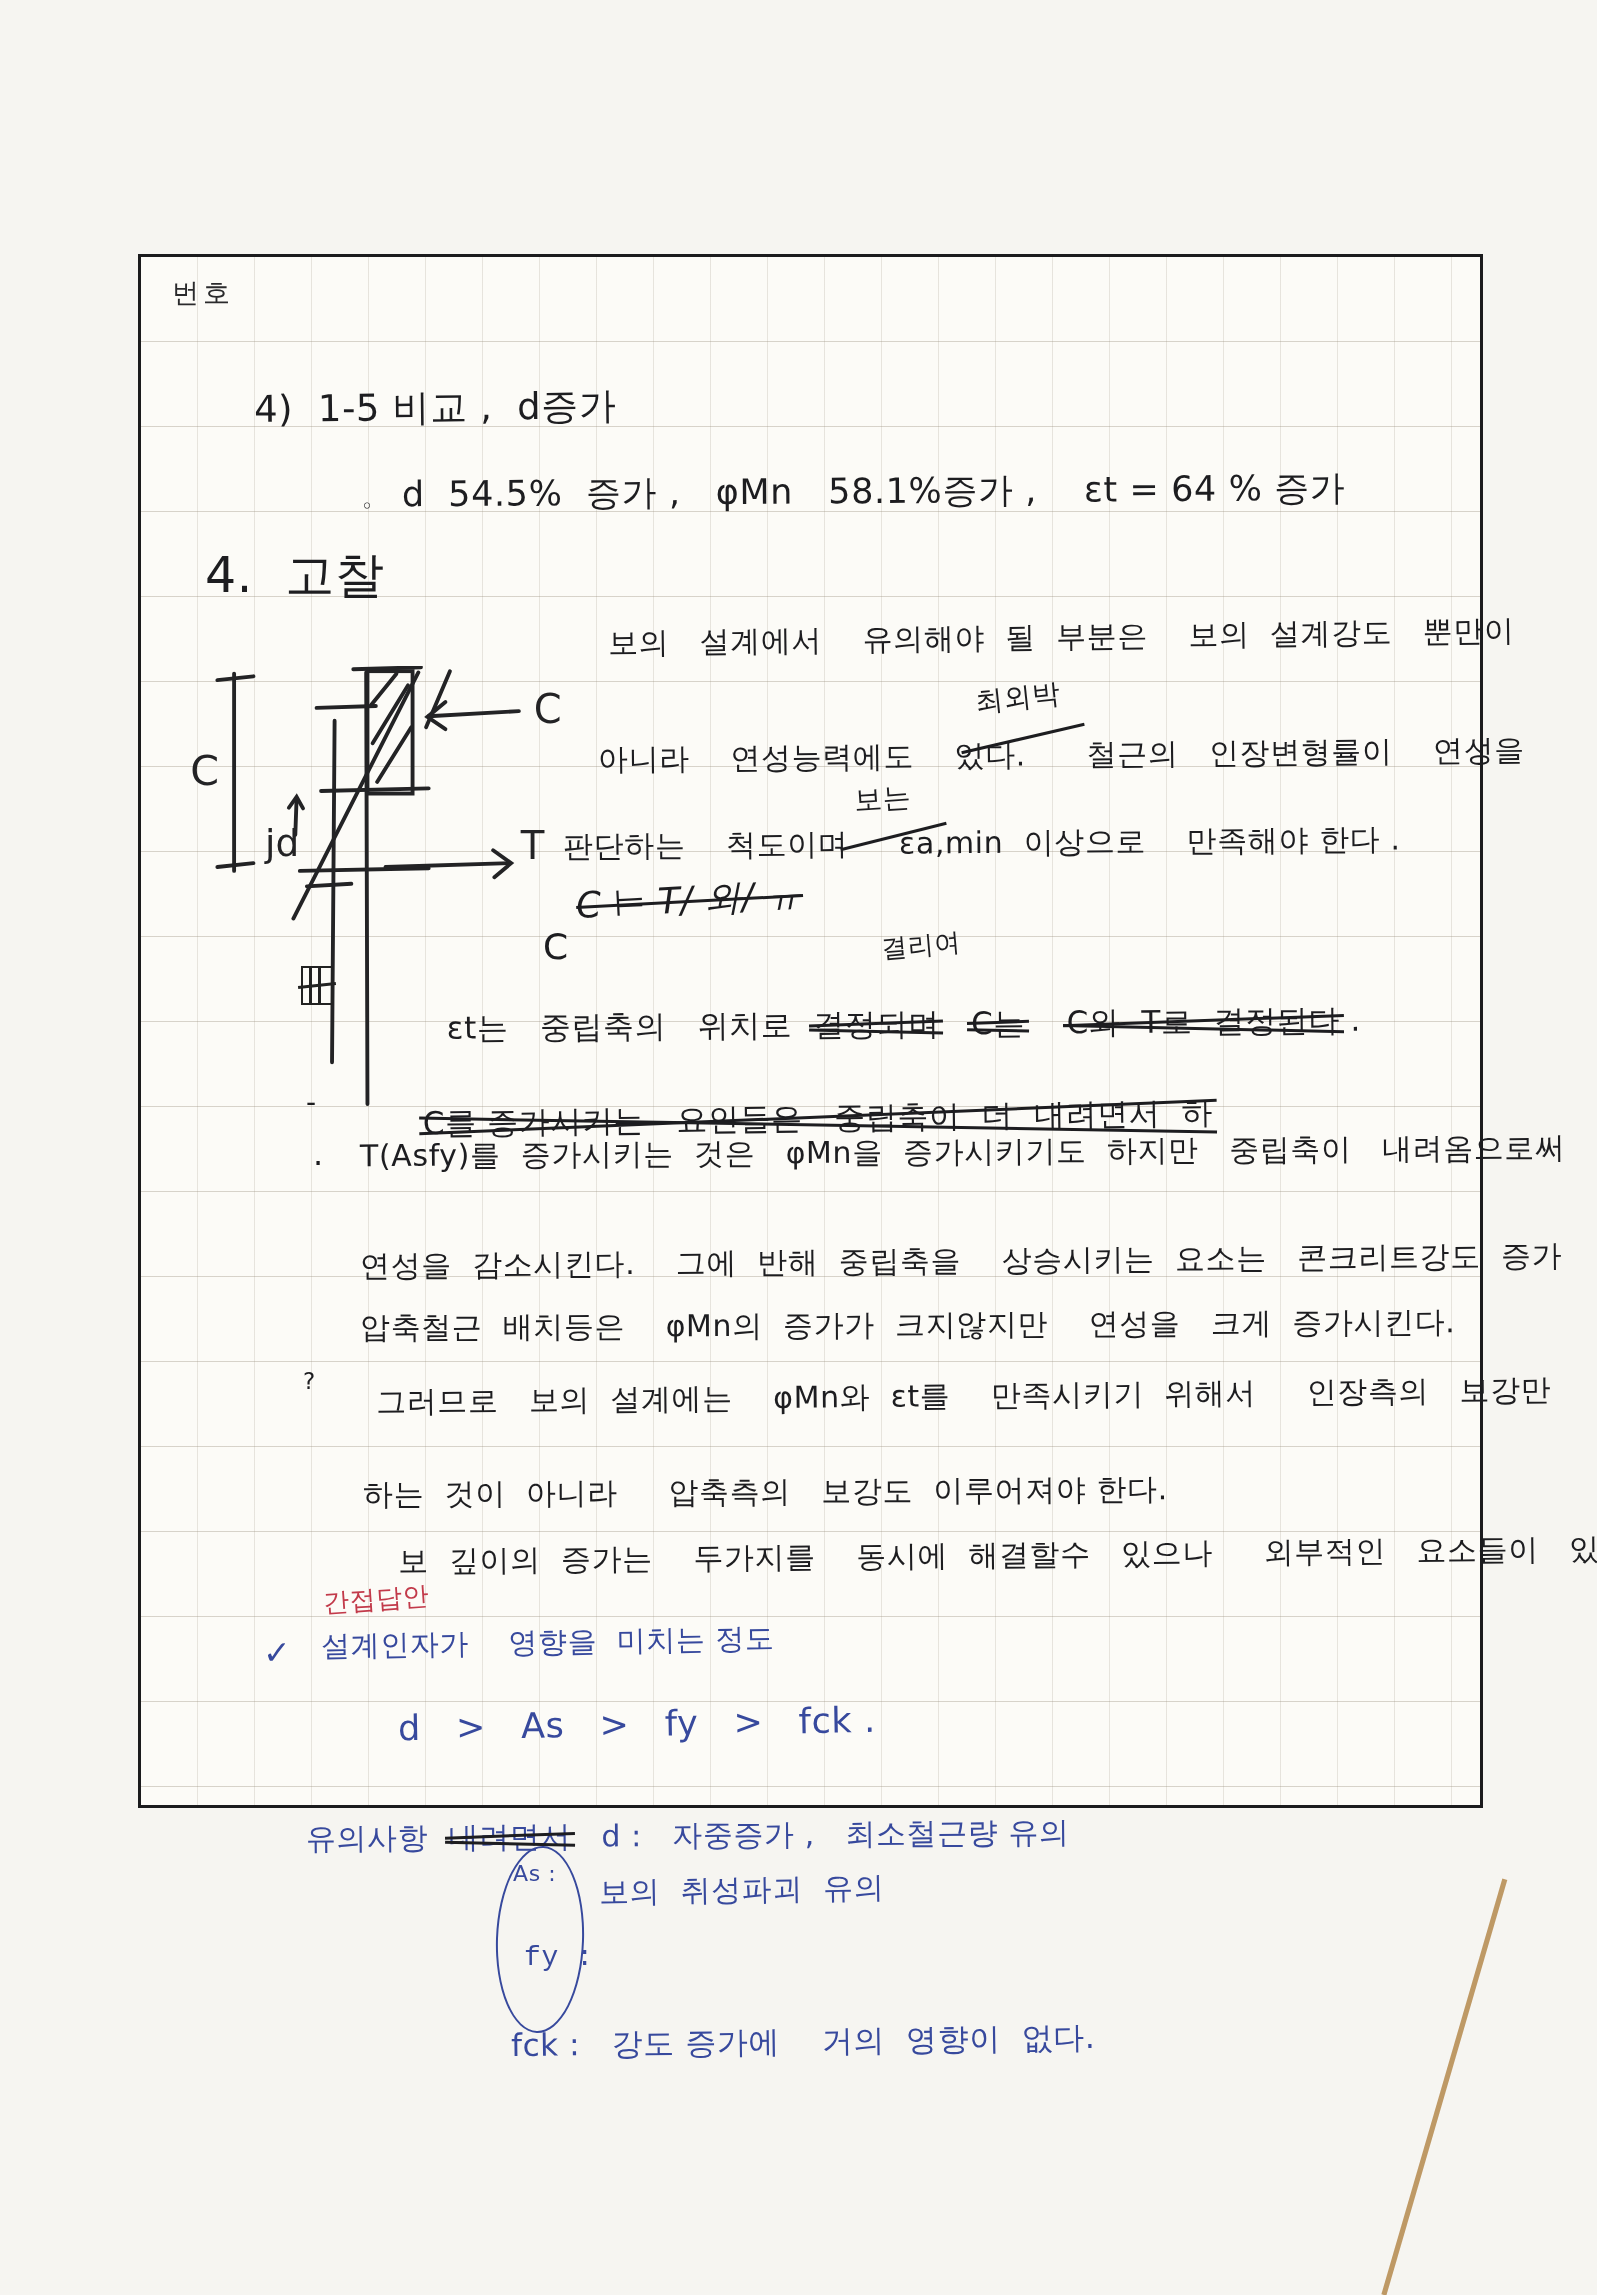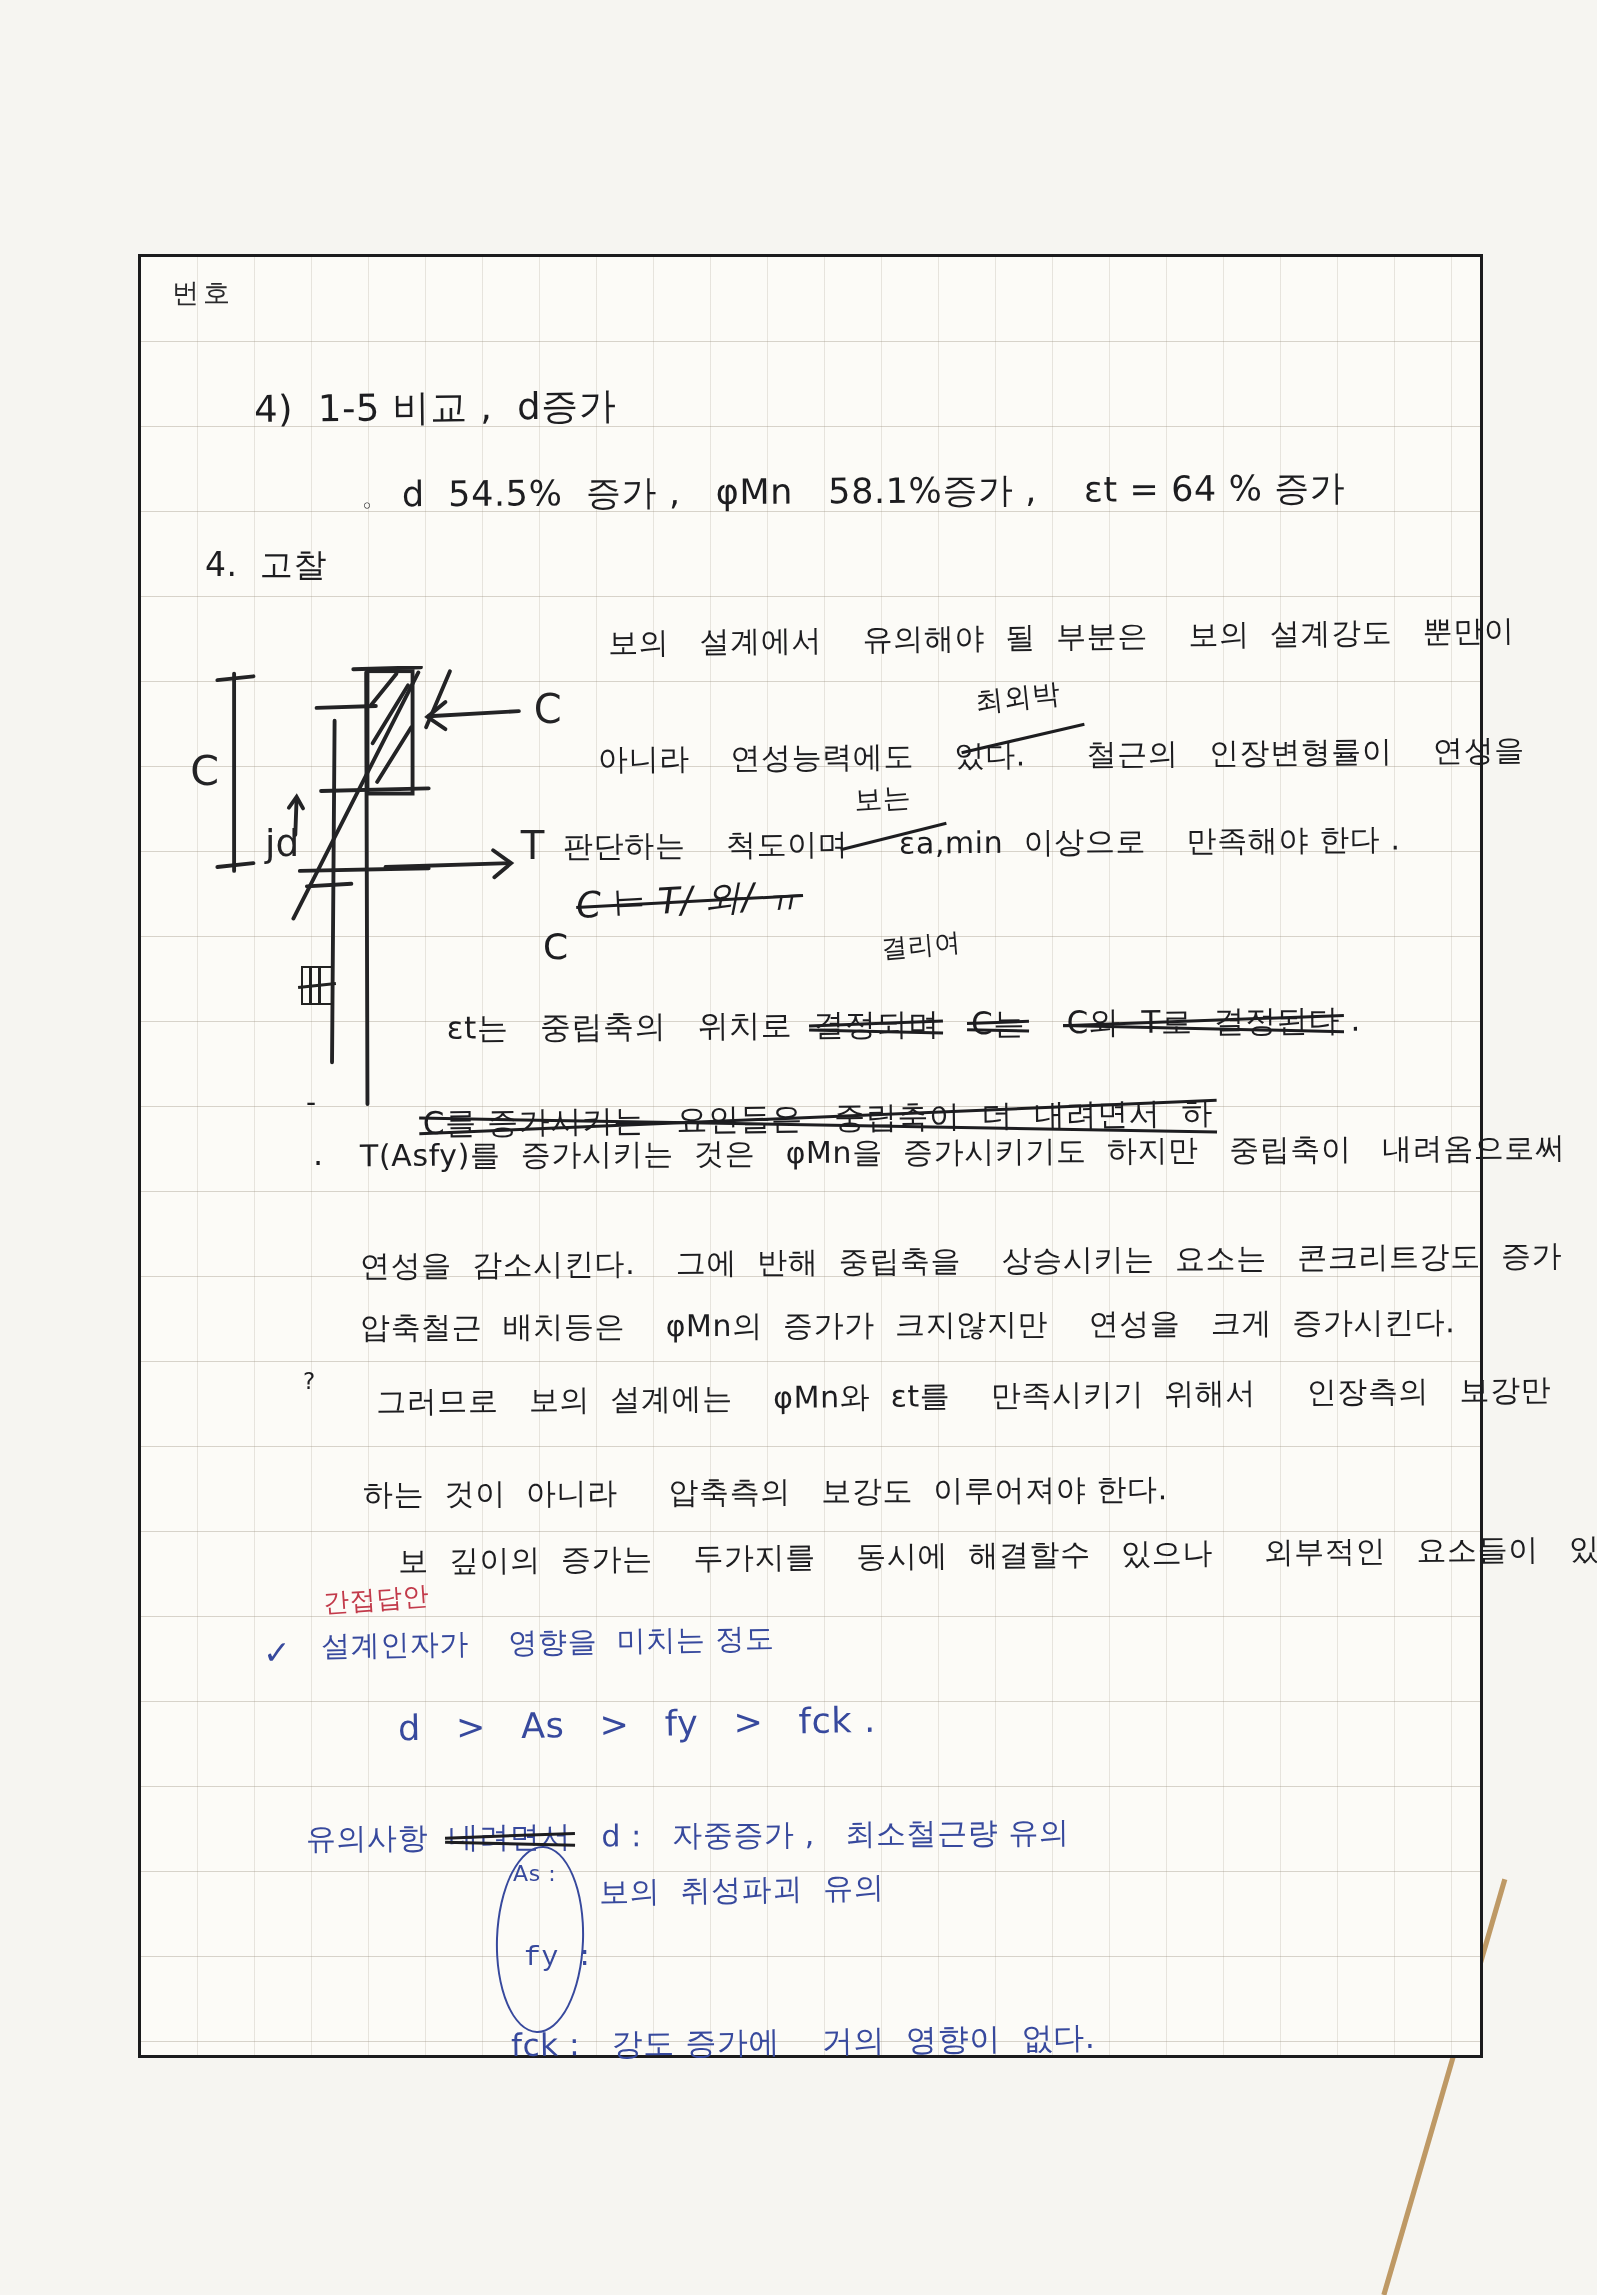--- a/index.html
+++ b/index.html
@@ -1,18 +1,18 @@
 <!DOCTYPE html>
 <html style="font-size:10.3px"><head>
 <meta charset="utf-8">
 <style>
   html,body{margin:0;padding:0;background:#efeeea;}
   .page{position:relative;width:1597px;height:2295px;background:#f6f5f1;overflow:hidden;
         font-family:"DejaVu Sans","Liberation Sans",sans-serif;}
-  .sheet{position:absolute;left:138px;top:254px;width:1345px;height:1804px;
+  .sheet{position:absolute;left:138px;top:254px;width:1345px;height:1554px;
          border:3.9px solid #1b1b1d;background-color:#fcfbf7;
          background-image:
            repeating-linear-gradient(to bottom, rgba(155,145,128,0) 0 84px, rgba(155,145,128,.38) 84px 85px),
            repeating-linear-gradient(to right,  rgba(155,145,128,0) 0 56px,  rgba(155,145,128,.22) 56px 57px);
          box-sizing:border-box;}
   .abs{position:absolute;white-space:pre;}
   .hw{color:#1d1d20;letter-spacing:0.6px;}
   .blue{color:#37499d;}
   .red{color:#c23a4a;}
   .strike{text-decoration:line-through;text-decoration-thickness:3.2px;}
@@ -37,21 +37,21 @@
   </svg>
 
   <div class="sheet">
 
     <div class="abs hw" style="left:31px;top:18px;font-size:27px;letter-spacing:3.9px;color:#2a2a2c;">번호</div>
 
     <div class="abs hw" style="left:113px;top:126px;font-size:37px;transform:rotate(-0.6deg);">4)  1-5 비교 ,  d증가</div>
     <div class="abs hw" style="left:220px;top:237px;font-size:20.6px;">◦</div>
     <div class="abs hw" style="left:261px;top:211px;font-size:35px;transform:rotate(-0.4deg);">d  54.5%  증가 ,   φMn   58.1%증가 ,    εt = 64 % 증가</div>
 
-    <div class="abs hw" style="left:64px;top:286px;font-size:33px;">4.  고찰</div>
+    <div class="abs hw" style="left:64px;top:286px;font-size:49px;">4.  고찰</div>
 
     <div class="abs hw" style="left:467px;top:360px;font-size:30px;transform:rotate(-0.8deg);">보의   설계에서    유의해야  될  부분은    보의  설계강도   뿐만이</div>
     <div class="abs hw" style="left:834px;top:422px;font-size:28px;transform:rotate(-6deg);">최외박</div>
     <div class="caret-line" style="left:819px;top:480px;width:126px;transform:rotate(-13deg);"></div>
     <div class="abs hw" style="left:457px;top:478px;font-size:30px;transform:rotate(-0.6deg);">아니라    연성능력에도    있다.      철근의   인장변형률이    연성을</div>
     <div class="abs hw" style="left:713px;top:523px;font-size:28px;transform:rotate(-4deg);">보는</div>
     <div class="caret-line" style="left:698px;top:578px;width:109px;transform:rotate(-14deg);"></div>
     <div class="abs hw" style="left:422px;top:566px;font-size:30px;transform:rotate(-0.5deg);">판단하는    척도이며     εa,min  이상으로    만족해야 한다 .</div>
 
     <svg class="abs" style="left:48px;top:409px;" width="451" height="451" viewBox="0 0 700 700" stroke="#232325" stroke-width="6" fill="none" stroke-linecap="round">

